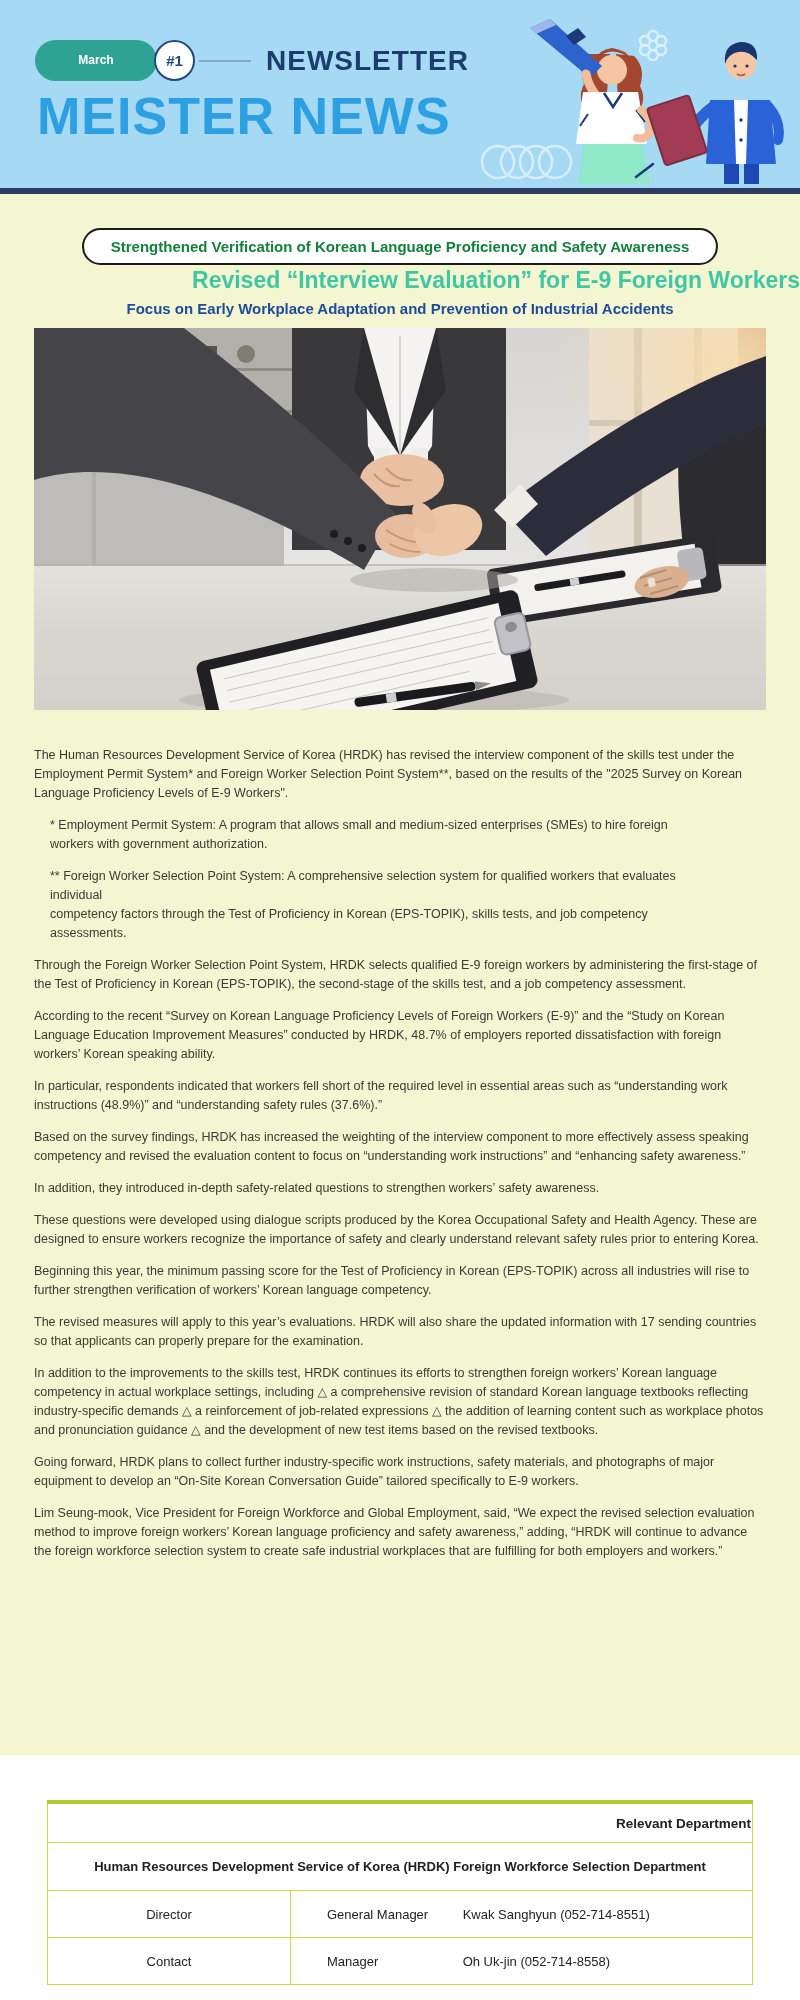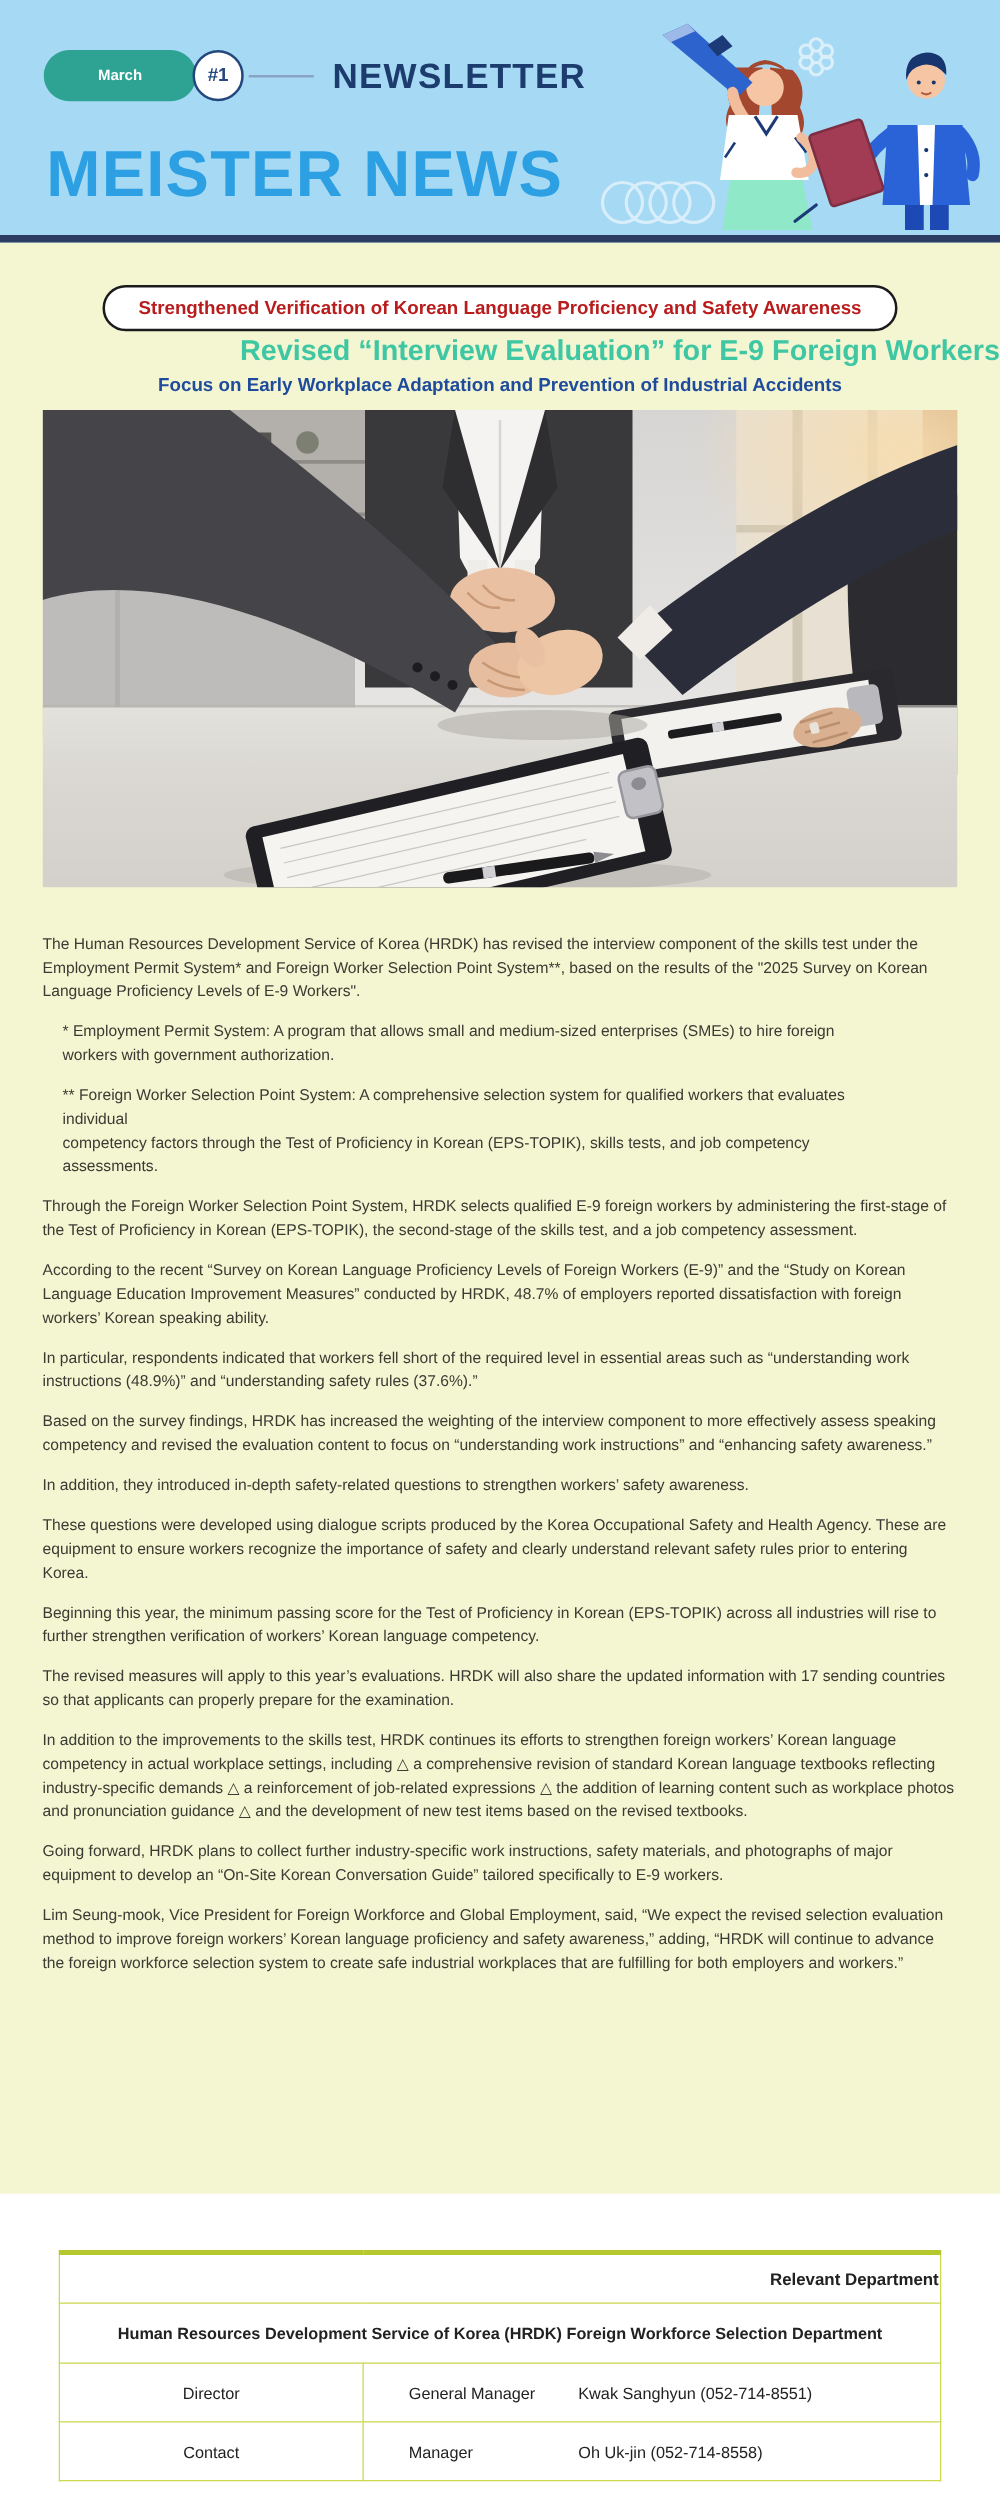--- a/index.html
+++ b/index.html
@@ -11,29 +11,29 @@
   .header{position:relative;height:188px;background:#a6d9f3;
     border-bottom:6px solid #2c3c63;overflow:hidden;}
   .badge-row{position:absolute;left:35px;top:40px;display:flex;align-items:center;}
   .month-pill{background:#2ea394;color:#fff;font-weight:bold;font-size:12px;
     width:122px;height:41px;line-height:41px;text-align:center;border-radius:22px;}
   .issue-circle{width:37px;height:37px;border-radius:50%;background:#fff;
     border:2.5px solid #24477e;color:#24477e;font-weight:bold;font-size:15px;
     display:flex;align-items:center;justify-content:center;margin-left:-3px;z-index:2;}
   .connector{width:52px;height:2px;background:#8aa3c4;margin-left:4px;}
   .kicker{margin-left:15px;font-size:28px;font-weight:bold;color:#1d3c6e;letter-spacing:1px;}
-  .brand-title{position:absolute;left:37px;top:110px;font-size:52px;font-weight:bold;
+  .brand-title{position:absolute;left:37px;top:86px;font-size:52px;font-weight:bold;
     color:#2da0e4;letter-spacing:1px;white-space:nowrap;}
   .header-illustration{position:absolute;right:12px;top:14px;}
 
   
   .article-section{height:1561px;background:#f4f5d1;overflow:hidden;}
   .tag-pill-wrap{padding-top:34px;text-align:center;}
   .tag-pill{display:inline-block;background:#ffffff;border:2px solid #1b1b1b;
-    border-radius:20px;padding:8px 27px;font-size:15px;font-weight:bold;color:#b91c1c;}
+    border-radius:20px;padding:8px 27px;font-size:15px;font-weight:bold;color:#15803d;}
   .headline{text-align:right;font-size:23px;font-weight:bold;
     color:#3fc7a4;line-height:30px;}
   .subheadline{margin-top:4px;text-align:center;font-size:15px;font-weight:bold;
     color:#1f4b9c;line-height:20px;}
   .photo-wrap{width:732px;height:382px;margin:9px auto 0;overflow:hidden;}
   .article-body{width:732px;margin:36px auto 0;font-size:12.5px;line-height:19px;
     color:#3a3b33;}
   .article-body p{margin:13px 0 0 0;}
   .article-body p:first-child{margin-top:0;}
   .note{margin-left:16px !important;white-space:pre-line;}
@@ -230,21 +230,21 @@
 workers with government authorization.</p>
       <p class="note">** Foreign Worker Selection Point System: A comprehensive selection system for qualified workers that evaluates
 individual
     competency factors through the Test of Proficiency in Korean (EPS-TOPIK), skills tests, and job competency
 assessments.</p>
       <p>Through the Foreign Worker Selection Point System, HRDK selects qualified E-9 foreign workers by administering the first-stage of the Test of Proficiency in Korean (EPS-TOPIK), the second-stage of the skills test, and a job competency assessment.</p>
       <p>According to the recent “Survey on Korean Language Proficiency Levels of Foreign Workers (E-9)” and the “Study on Korean Language Education Improvement Measures” conducted by HRDK, 48.7% of employers reported dissatisfaction with foreign workers’ Korean speaking ability.</p>
       <p>In particular, respondents indicated that workers fell short of the required level in essential areas such as “understanding work instructions (48.9%)” and “understanding safety rules (37.6%).”</p>
       <p>Based on the survey findings, HRDK has increased the weighting of the interview component to more effectively assess speaking competency and revised the evaluation content to focus on “understanding work instructions” and “enhancing safety awareness.”</p>
       <p>In addition, they introduced in-depth safety-related questions to strengthen workers’ safety awareness.</p>
-      <p>These questions were developed using dialogue scripts produced by the Korea Occupational Safety and Health Agency. These are equipment to ensure workers recognize the importance of safety and clearly understand relevant safety rules prior to entering Korea.</p>
+      <p>These questions were developed using dialogue scripts produced by the Korea Occupational Safety and Health Agency. These are designed to ensure workers recognize the importance of safety and clearly understand relevant safety rules prior to entering Korea.</p>
       <p>Beginning this year, the minimum passing score for the Test of Proficiency in Korean (EPS-TOPIK) across all industries will rise to further strengthen verification of workers’ Korean language competency.</p>
       <p>The revised measures will apply to this year’s evaluations. HRDK will also share the updated information with 17 sending countries so that applicants can properly prepare for the examination.</p>
       <p>In addition to the improvements to the skills test, HRDK continues its efforts to strengthen foreign workers’ Korean language competency in actual workplace settings, including △ a comprehensive revision of standard Korean language textbooks reflecting industry-specific demands △ a reinforcement of job-related expressions △ the addition of learning content such as workplace photos and pronunciation guidance △ and the development of new test items based on the revised textbooks.</p>
       <p>Going forward, HRDK plans to collect further industry-specific work instructions, safety materials, and photographs of major equipment to develop an “On-Site Korean Conversation Guide” tailored specifically to E-9 workers.</p>
       <p>Lim Seung-mook, Vice President for Foreign Workforce and Global Employment, said, “We expect the revised selection evaluation method to improve foreign workers’ Korean language proficiency and safety awareness,” adding, “HRDK will continue to advance the foreign workforce selection system to create safe industrial workplaces that are fulfilling for both employers and workers.”</p>
     </div>
   </div>
 
   <div class="footer">
     <table class="dept-table">

